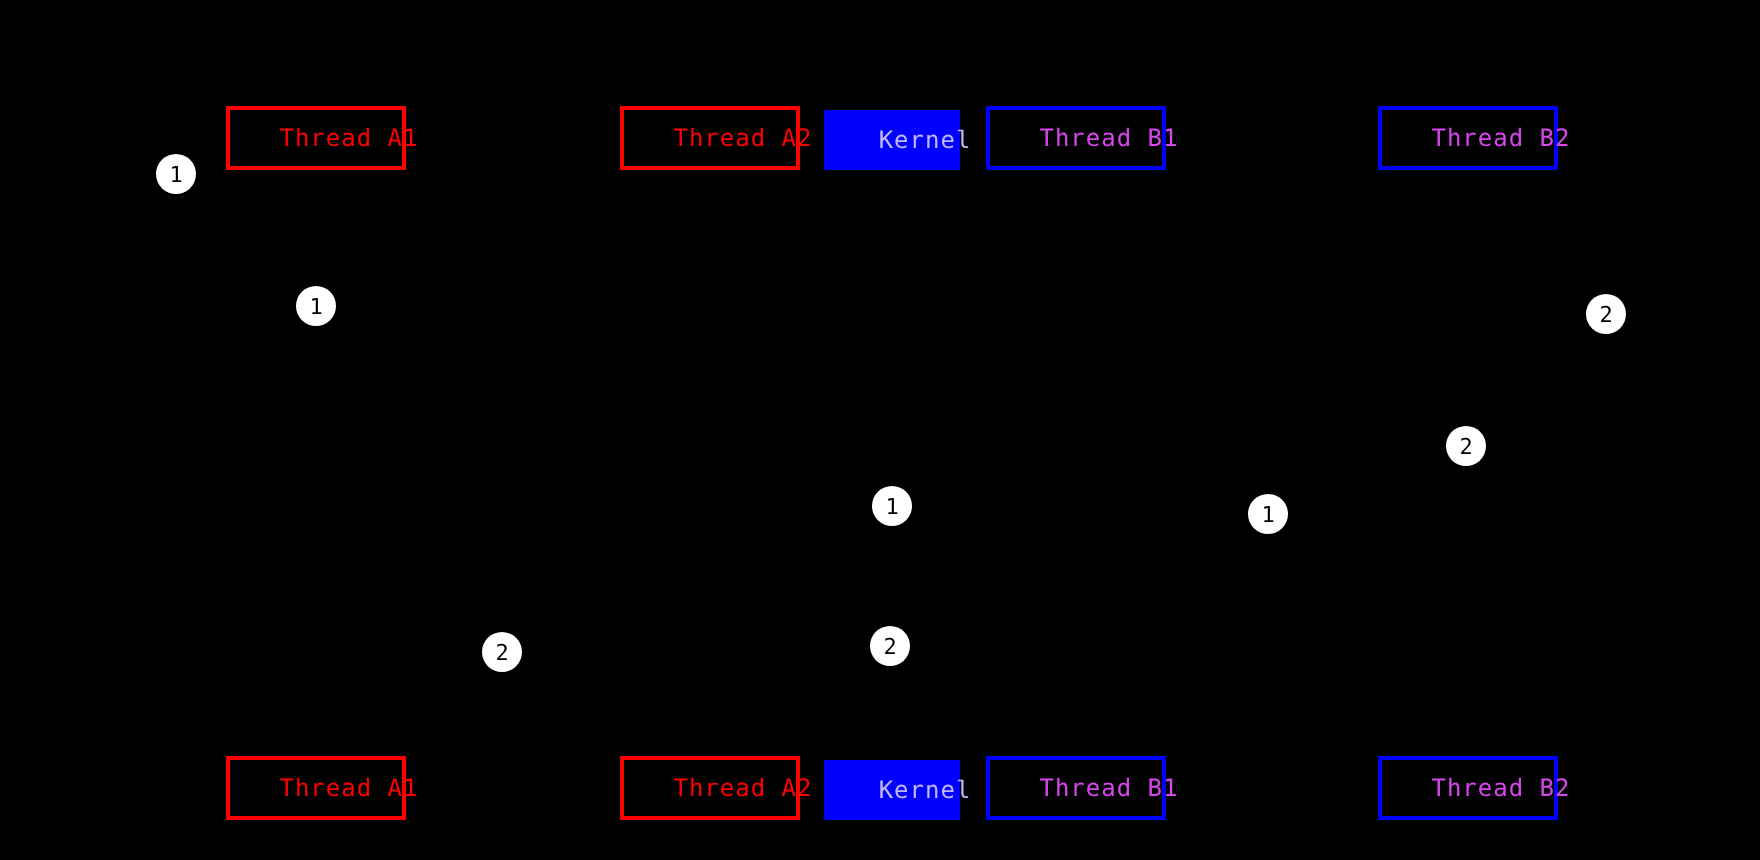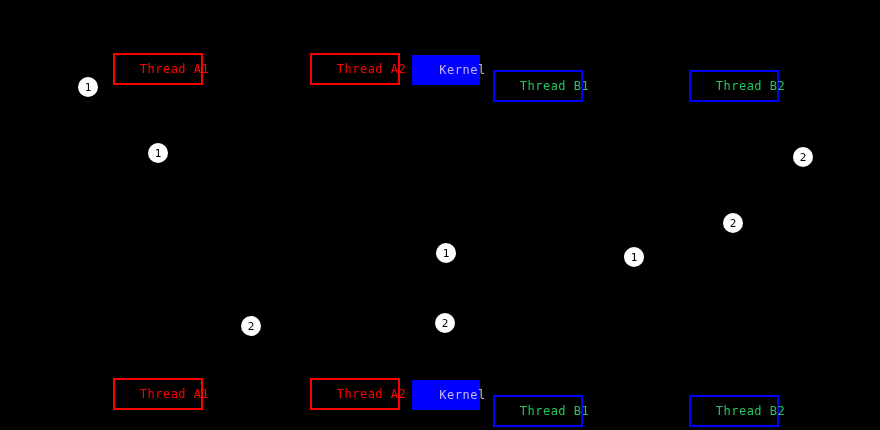--- a/index.html
+++ b/index.html
@@ -31,23 +31,22 @@
     letter-spacing: 0.5px;
     padding-left: 33px;
   }
   .node.red {
     border-color: #ff0000;
     color: #ff0000;
     background: #000000;
   }
   .node.blue-outline {
     border-color: #0000ff;
-    color: #22c55e;
+    color: #d946ef;
     background: #000000;
-    margin-top: 17px;
   }
   .node.blue-fill {
     border-color: #0000ff;
     color: #c4b5fd;
     background: #0000ff;
   }
   .marker {
     position: absolute;
     box-sizing: border-box;
     width: 20px;

